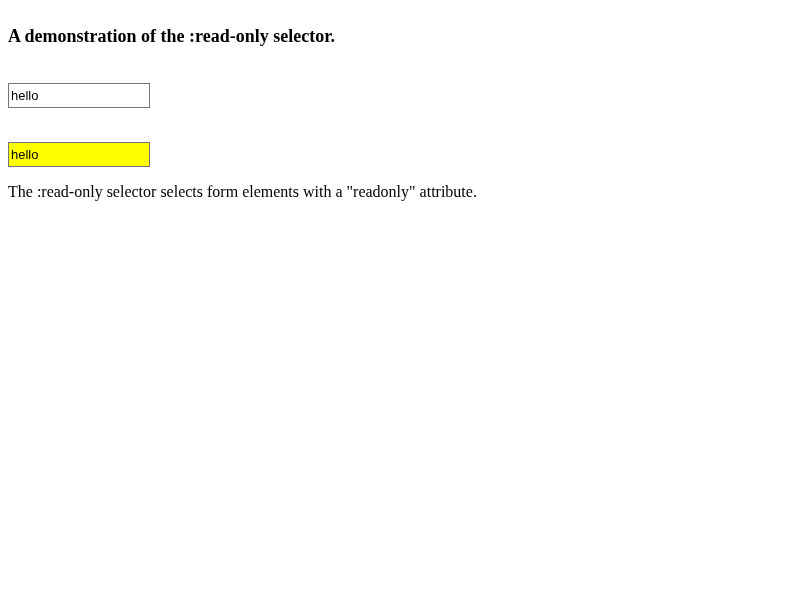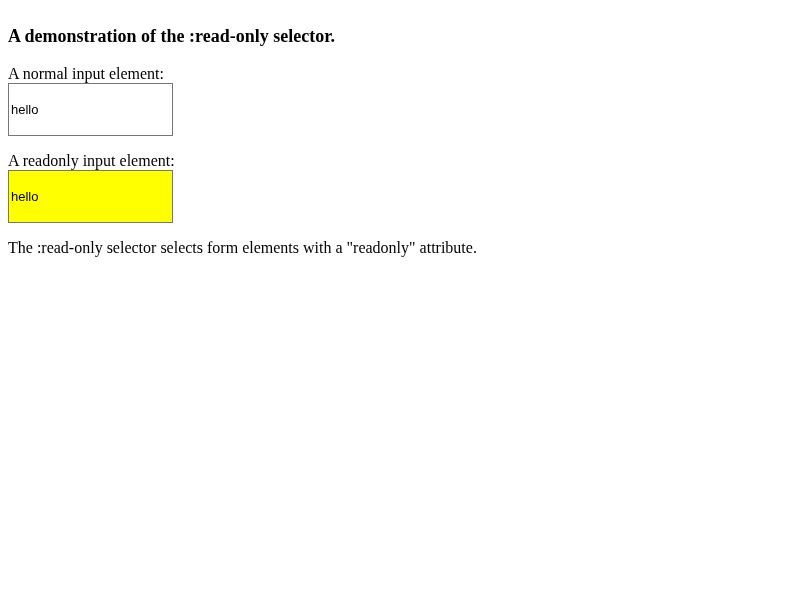--- a/index.html
+++ b/index.html
@@ -12,37 +12,37 @@
       font-weight: bold;
       margin-bottom: 18px;
     }
     p {
       margin-top: 16px;
       margin-bottom: 16px;
     }
     input {
       font-family: Arial, sans-serif;
       font-size: 13px;
-      padding: 18px 2px;
+      padding: 4px 2px;
       border: 1px solid #767676;
-      width: 165px;
+      width: 142px;
       box-sizing: border-box;
     }
     input:read-only {
       background-color: yellow;
     }
   </style>
 </head>
 <body>
 
 <h3>A demonstration of the :read-only selector.</h3>
 
 <p>
-  <span>A normal input element:</span><br>
+  <br>
   <input type="text" value="hello" style="">
 </p>
 
 <p>
-  <span>A readonly input element:</span><br>
+  <br>
   <input type="text" readonly="" value="hello" style="">
 </p>
 
 <p>The :read-only selector selects form elements with a "readonly" attribute.</p>
 
 </body></html>

